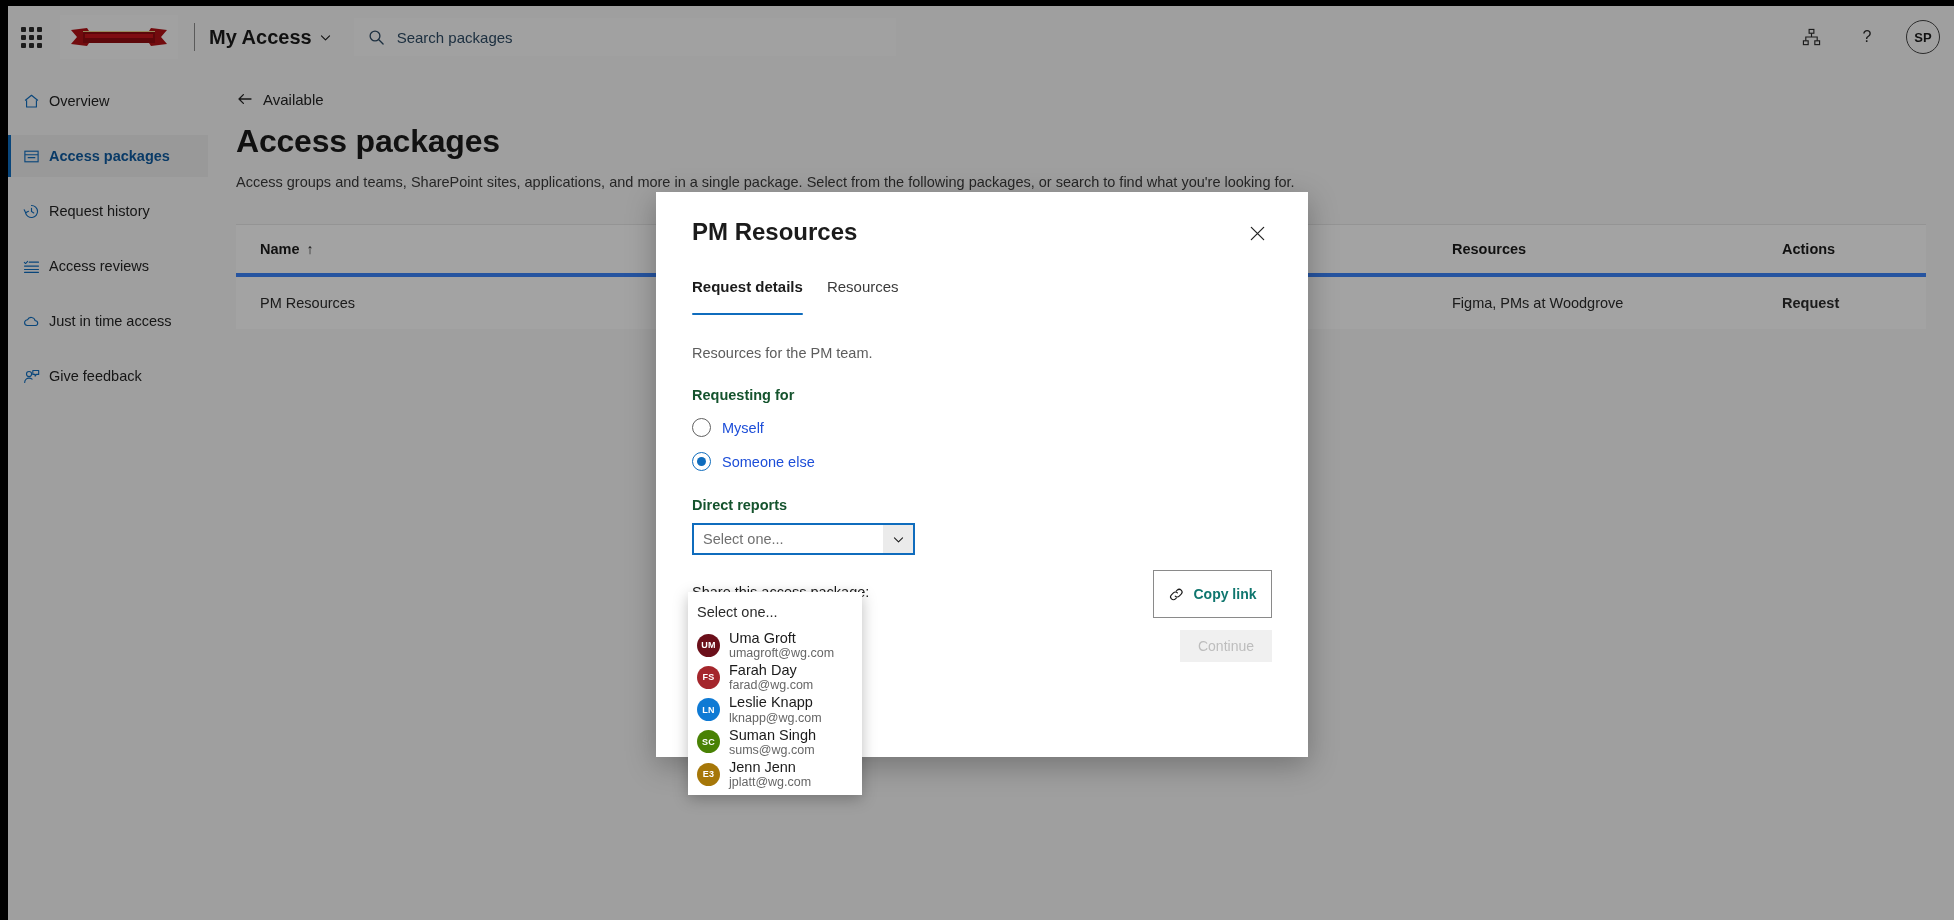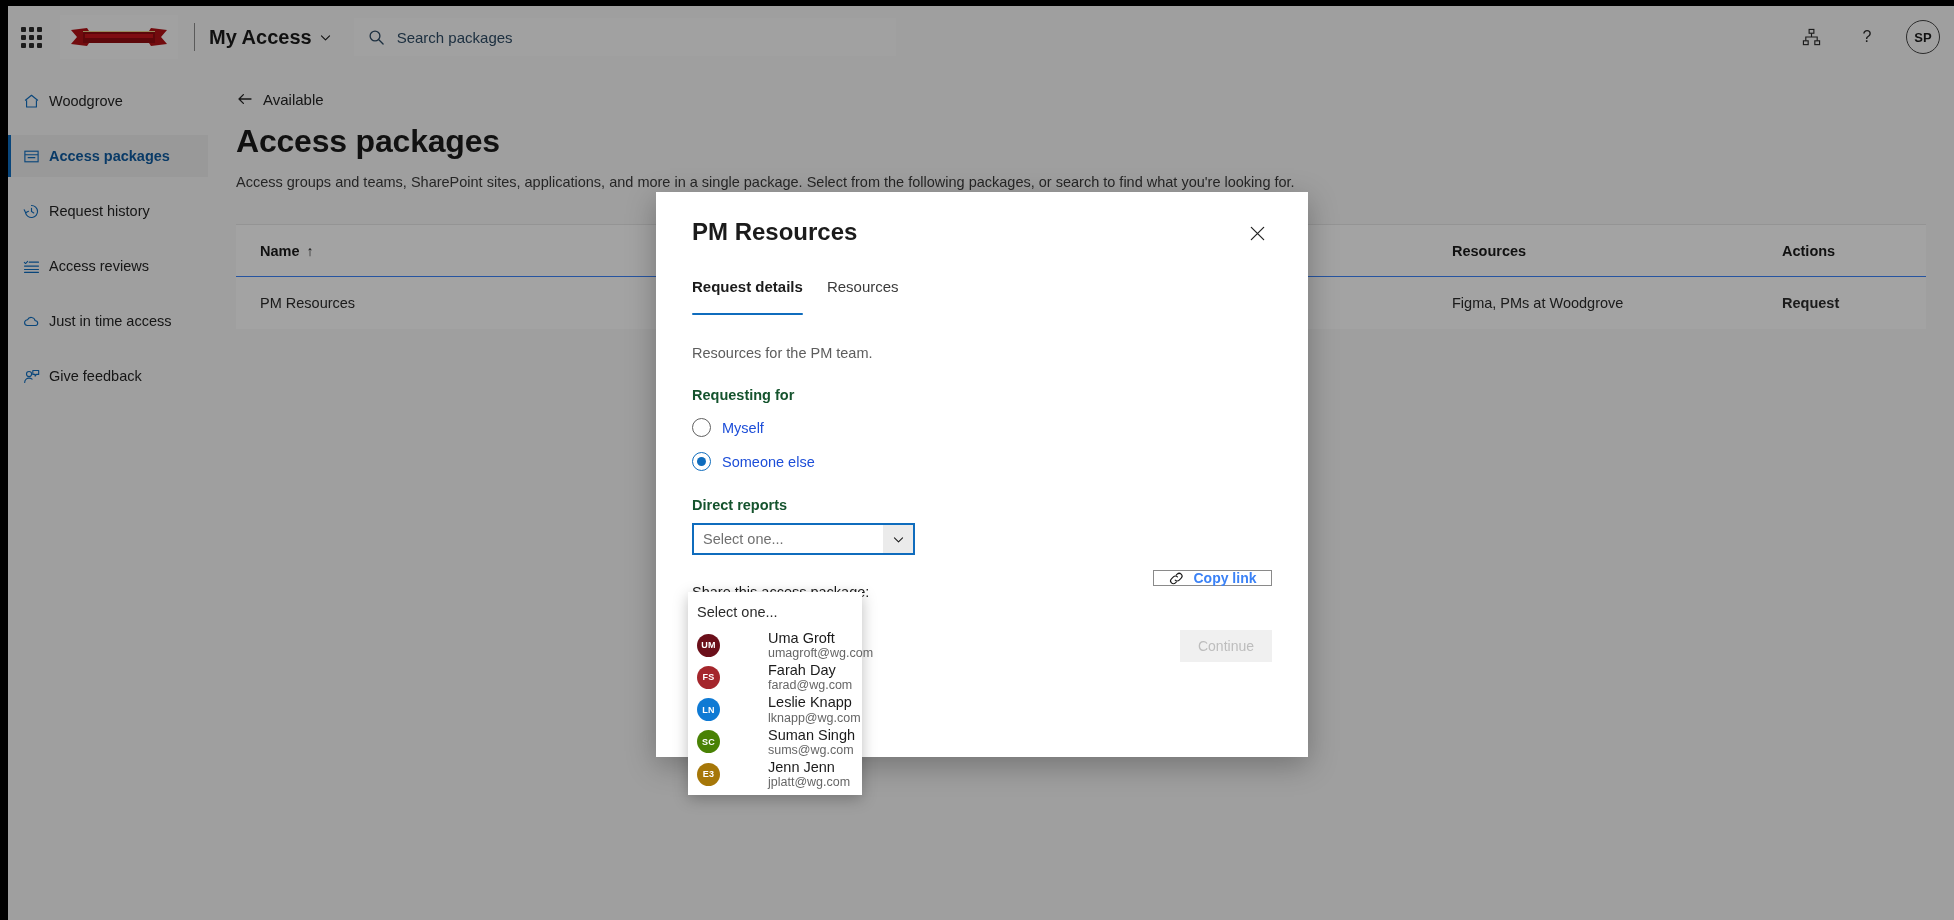--- a/index.html
+++ b/index.html
@@ -113,21 +113,21 @@
   }
   .page-title { font-size: 32px; font-weight: 600; color: #1b1b1b; margin-top: 11px; letter-spacing: -0.2px;}
   .page-sub { font-size: 14.5px; color: #3b3b3b; margin-top: 14px; }
   
   .tablewrap {
     margin-top: 34px;
     background: #fafafa;
     border-top: 1px solid #e3e3e3;
   }
   .trow { display: flex; align-items: center; height: 52px; padding: 0 24px; }
-  .thead { border-bottom: 1px solid #3b82f6; }
+  .thead { border-bottom: 4px solid #3b82f6; }
   .thead .cell { font-size: 14.5px; font-weight: 600; color: #1b1b1b; }
   .tbody .cell { font-size: 14.5px; color: #2b2b2b; }
   .cell.name { flex: 0 0 640px; display: flex; align-items: center; gap: 7px;}
   .cell.desc { flex: 1 1 auto; }
   .cell.res  { flex: 0 0 330px; }
   .cell.act  { flex: 0 0 120px; }
   .linkish { color: #0f5a9e; cursor: pointer; font-weight: bold; }
   .sortarrow { font-size: 14px; color:#1b1b1b; }
   
   #modal {
@@ -162,24 +162,24 @@
     border: 2px solid #0f6cbd;
     background: #fff;
     display:flex; align-items:center;
     cursor: pointer;
   }
   .combo .cval { flex: 1 1 auto; padding-left: 9px; font-size: 14.5px; color: #707070; }
   .combo .cbtn { width: 30px; height: 28px; background:#ebebeb; display:flex;align-items:center;justify-content:center; }
   .shareline { font-size: 14.5px; color: #1b1b1b; position:absolute; left: 36px; top: 392px; }
   .copybtn {
     position: absolute; right: 36px; top: 378px;
-    width: 119px; height: 16px;
+    width: 119px; height: 48px;
     border: 1px solid #8a8a8a; background:#fff;
     display:flex; align-items:center; justify-content:center; gap: 8px;
-    font-size: 14px; font-weight: 600; color:#3b82f6; cursor:pointer;
+    font-size: 14px; font-weight: 600; color:#0f766e; cursor:pointer;
   }
   .continuebtn {
     position: absolute; right: 36px; top: 438px;
     width: 92px; height: 32px;
     background:#f0f0f0; border:none;
     display:flex; align-items:center; justify-content:center;
     font-size: 14px; color:#bdbdbd; cursor: default;
   }
   
   #dropdown {
@@ -192,21 +192,21 @@
     padding: 6px 0 5px 0;
   }
   .ddhead { font-size: 14.5px; color: #2b2b2b; padding: 6px 0 9px 9px; cursor: pointer; }
   .ddrow { display: flex; align-items: center; gap: 9px; padding: 1px 0 1px 9px; cursor: pointer; }
   .ddav {
     width: 23px; height: 23px; border-radius: 50%;
     flex: 0 0 23px;
     display:flex; align-items:center; justify-content:center;
     color:#fff; font-size: 9px; font-weight: 700; letter-spacing: .2px;
   }
-  .ddtext { line-height: 1.12; margin-left: 39px; }
+  .ddtext { line-height: 1.12; }
   .ddname { font-size: 14.5px; color:#1b1b1b; }
   .ddmail { font-size: 12.5px; color:#666; }
 </style>
 </head>
 <body>
 
 <div id="app">
 
   <div id="topbar">
     <div class="waffle">
@@ -272,21 +272,21 @@
 
   <div id="sidebar">
 
     <div class="navitem">
       <span class="navicon">
         <svg width="17" height="17" viewBox="0 0 18 18">
           <path d="M2.2 8L9 2.4 15.8 8" fill="none" stroke="#0f6cbd" stroke-width="1.2" stroke-linejoin="round"></path>
           <path d="M3.8 7.6v7.2h10.4V7.6" fill="none" stroke="#0f6cbd" stroke-width="1.2" stroke-linejoin="round"></path>
         </svg>
       </span>
-      <span>Woodgrove</span>
+      <span>Overview</span>
     </div>
 
     <div class="navitem active">
       <span class="navicon">
         <svg width="17" height="17" viewBox="0 0 18 18">
           <rect x="2" y="3.4" width="14" height="11.2" fill="none" stroke="#0f6cbd" stroke-width="1.2"></rect>
           <path d="M2 7.2h14M5 10.2h8" stroke="#0f6cbd" stroke-width="1.2"></path>
         </svg>
       </span>
       <span>Access packages</span>

